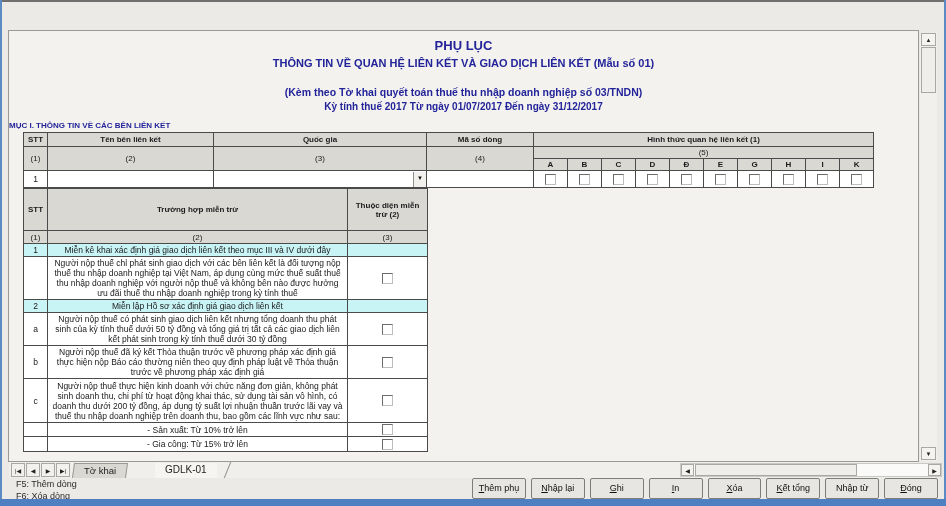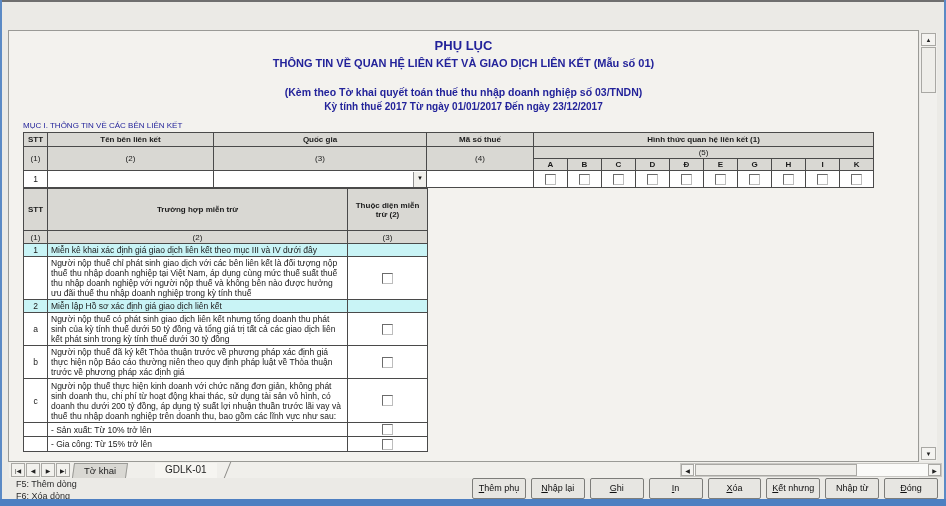--- a/index.html
+++ b/index.html
@@ -20,31 +20,30 @@
     background:#f3f2ee; border:1px solid #9a9a96; overflow:hidden;
   }
 
   .titles { text-align:center; color:#23239a; }
   .t1 { margin-top:7px;  font-size:13px; font-weight:bold; }
   .t2 { margin-top:4px;  font-size:11px;   font-weight:bold; }
   .t3 { margin-top:17px;  font-size:10.5px; font-weight:bold; }
   .t4 { margin-top:3px;  font-size:10px;   font-weight:bold; }
 
   .sec-head {
-    color:#23239a; font-weight:normal; font-size:8px; letter-spacing:0px;
-    margin-left:14px;
+    color:#23239a; font-weight:bold; font-size:8px; letter-spacing:0px;
   }
   .sec1-head { margin-top:9px; margin-bottom:2px; }
   .sec2-head { margin-top:7px; margin-bottom:2px; }
 
   table { border-collapse:collapse; table-layout:fixed; margin-left:14px;border-radius:13px; }
   td, th { border:1px solid #4a4a4a; overflow:hidden; }
   th { background:#d9d8d3; font-weight:bold; font-size:8px; text-align:center; padding:2px 2px; }
   td.numcell { background:#d9d8d3; font-size:8px; text-align:center; padding:1px; font-weight:normal; }
-  td.body { background:#ffffff; font-size:8.5px; padding:1px 3px; line-height:1.18; }
+  td.body { background:#ffffff; font-size:8.5px; padding:1px 3px; line-height:1.18;text-align:center; }
   td.center { text-align:center; }
   tr.cyan td { background:#c9f4f6; }
 
   .t-one { width:848px; }
   .t-two { width:404px; }
 
   .checkbox {
     display:inline-block; width:11px; height:11px; background:#fff;
     border-top:1px solid #6b6b6b; border-left:1px solid #6b6b6b;
     border-bottom:1px solid #bdbdbd; border-right:1px solid #bdbdbd;
@@ -117,21 +116,21 @@
 
 <div class="edge-top"></div>
 <div class="edge-left"></div>
 <div class="edge-right"></div>
 
 <div class="panel">
   <div class="titles">
     <div class="t1">PHỤ LỤC</div>
     <div class="t2">THÔNG TIN VỀ QUAN HỆ LIÊN KẾT VÀ GIAO DỊCH LIÊN KẾT (Mẫu số 01)</div>
     <div class="t3">(Kèm theo Tờ khai quyết toán thuế thu nhập doanh nghiệp số 03/TNDN)</div>
-    <div class="t4">Kỳ tính thuế 2017 Từ ngày 01/01/2017 Đến ngày 23/12/2017</div>
+    <div class="t4">Kỳ tính thuế 2017 Từ ngày 01/07/2017 Đến ngày 31/12/2017</div>
   </div>
 
   <div class="sec-head sec1-head">MỤC I. THÔNG TIN VỀ CÁC BÊN LIÊN KẾT</div>
 
   <table class="t-one">
     <colgroup>
       <col style="width:24px">
         <col style="width:166px">
         <col style="width:213px">
         <col style="width:107px">
@@ -144,21 +143,21 @@
         <col style="width:34px">
         <col style="width:34px">
         <col style="width:34px">
         <col style="width:34px">
     </colgroup>
     <tbody>
         <tr>
       <th>STT</th>
       <th>Tên bên liên kết</th>
       <th>Quốc gia</th>
-      <th>Mã số thuế</th>
+      <th>Mã số dòng</th>
       <th colspan="10">Hình thức quan hệ liên kết (1)</th>
     </tr>
     <tr style="height:11px;">
       <td class="numcell" rowspan="2">(1)</td>
       <td class="numcell" rowspan="2">(2)</td>
       <td class="numcell" rowspan="2">(3)</td>
       <td class="numcell" rowspan="2">(4)</td>
       <td class="numcell" colspan="10">(5)</td>
     </tr>
     <tr style="height:12px;">
@@ -284,18 +283,18 @@
 
 <div class="statusline f5">F5: Thêm dòng</div>
 <div class="statusline f6">F6: Xóa dòng</div>
 
 <div class="btnrow">
   <div class="btn hotkey">Thêm phụ lục</div>
   <div class="btn hotkey">Nhập lại</div>
   <div class="btn hotkey">Ghi</div>
   <div class="btn hotkey">In</div>
   <div class="btn hotkey">Xóa</div>
-  <div class="btn hotkey">Kết nhưng</div>
+  <div class="btn hotkey">Kết tổng</div>
   <div class="btn">Nhập từ XML</div>
   <div class="btn hotkey">Đóng</div>
 </div>
 
 <div class="bottombar"></div>
 
 </body></html>

